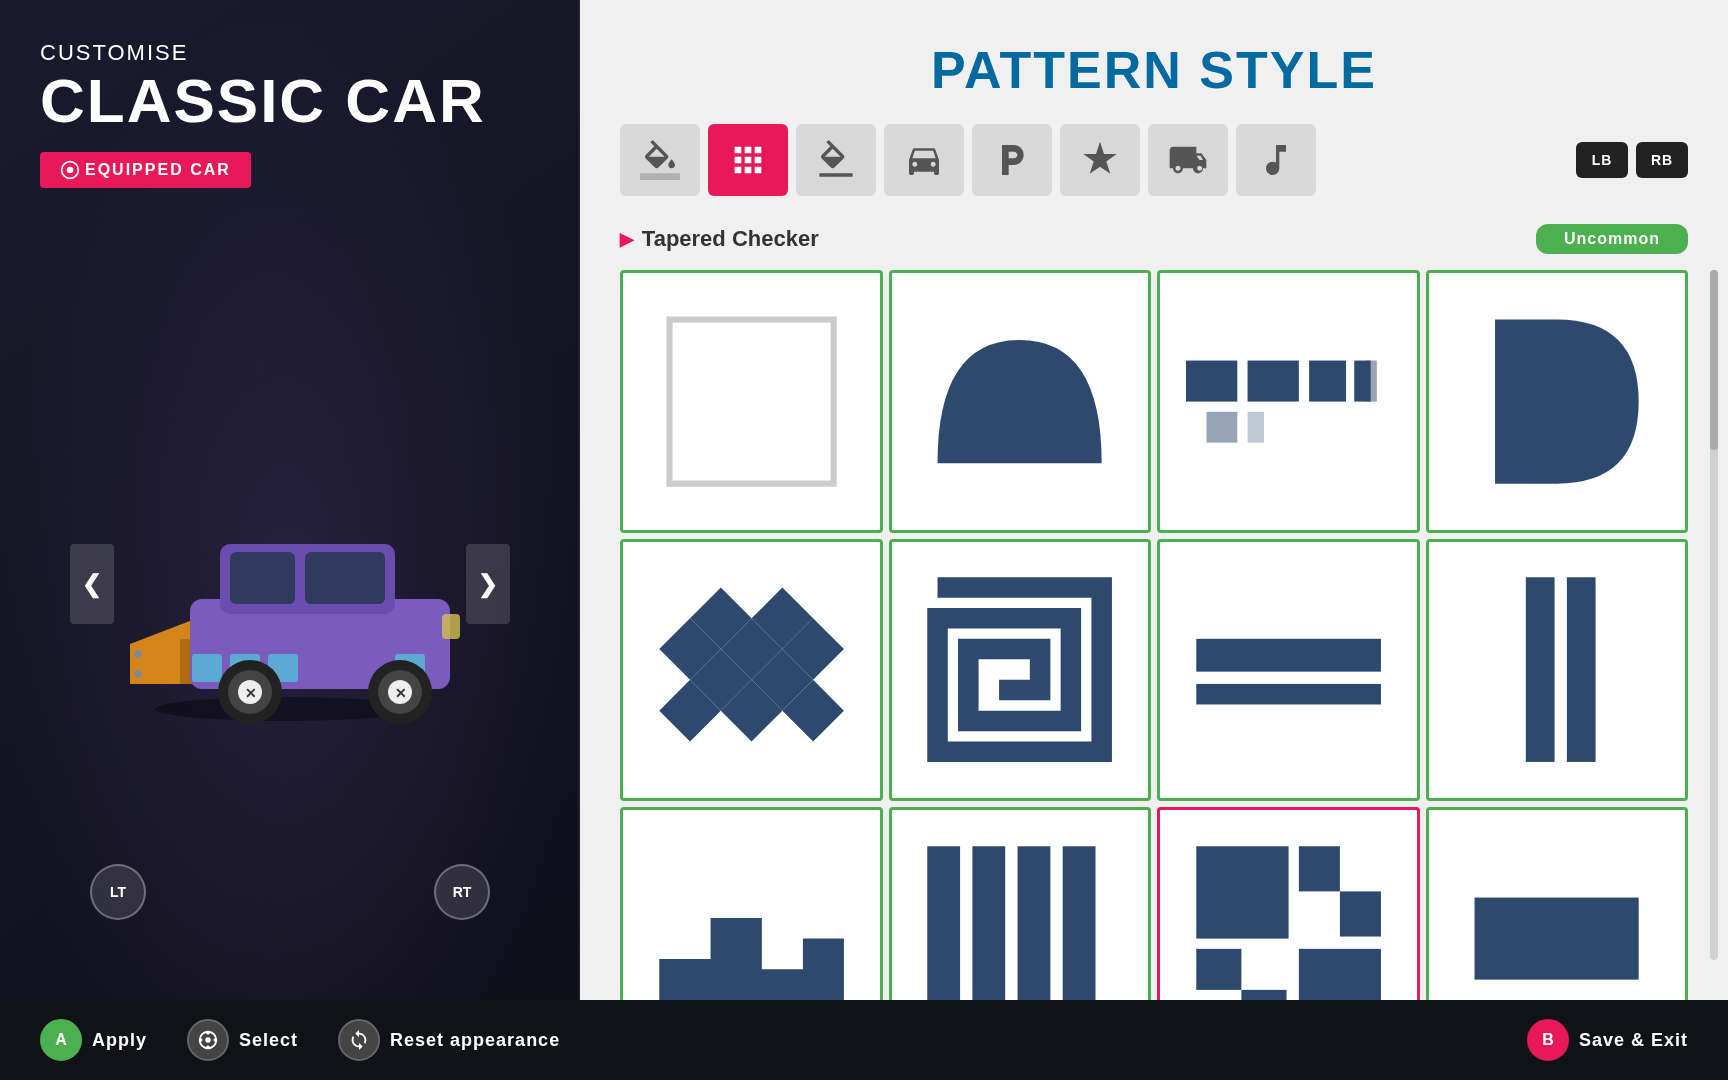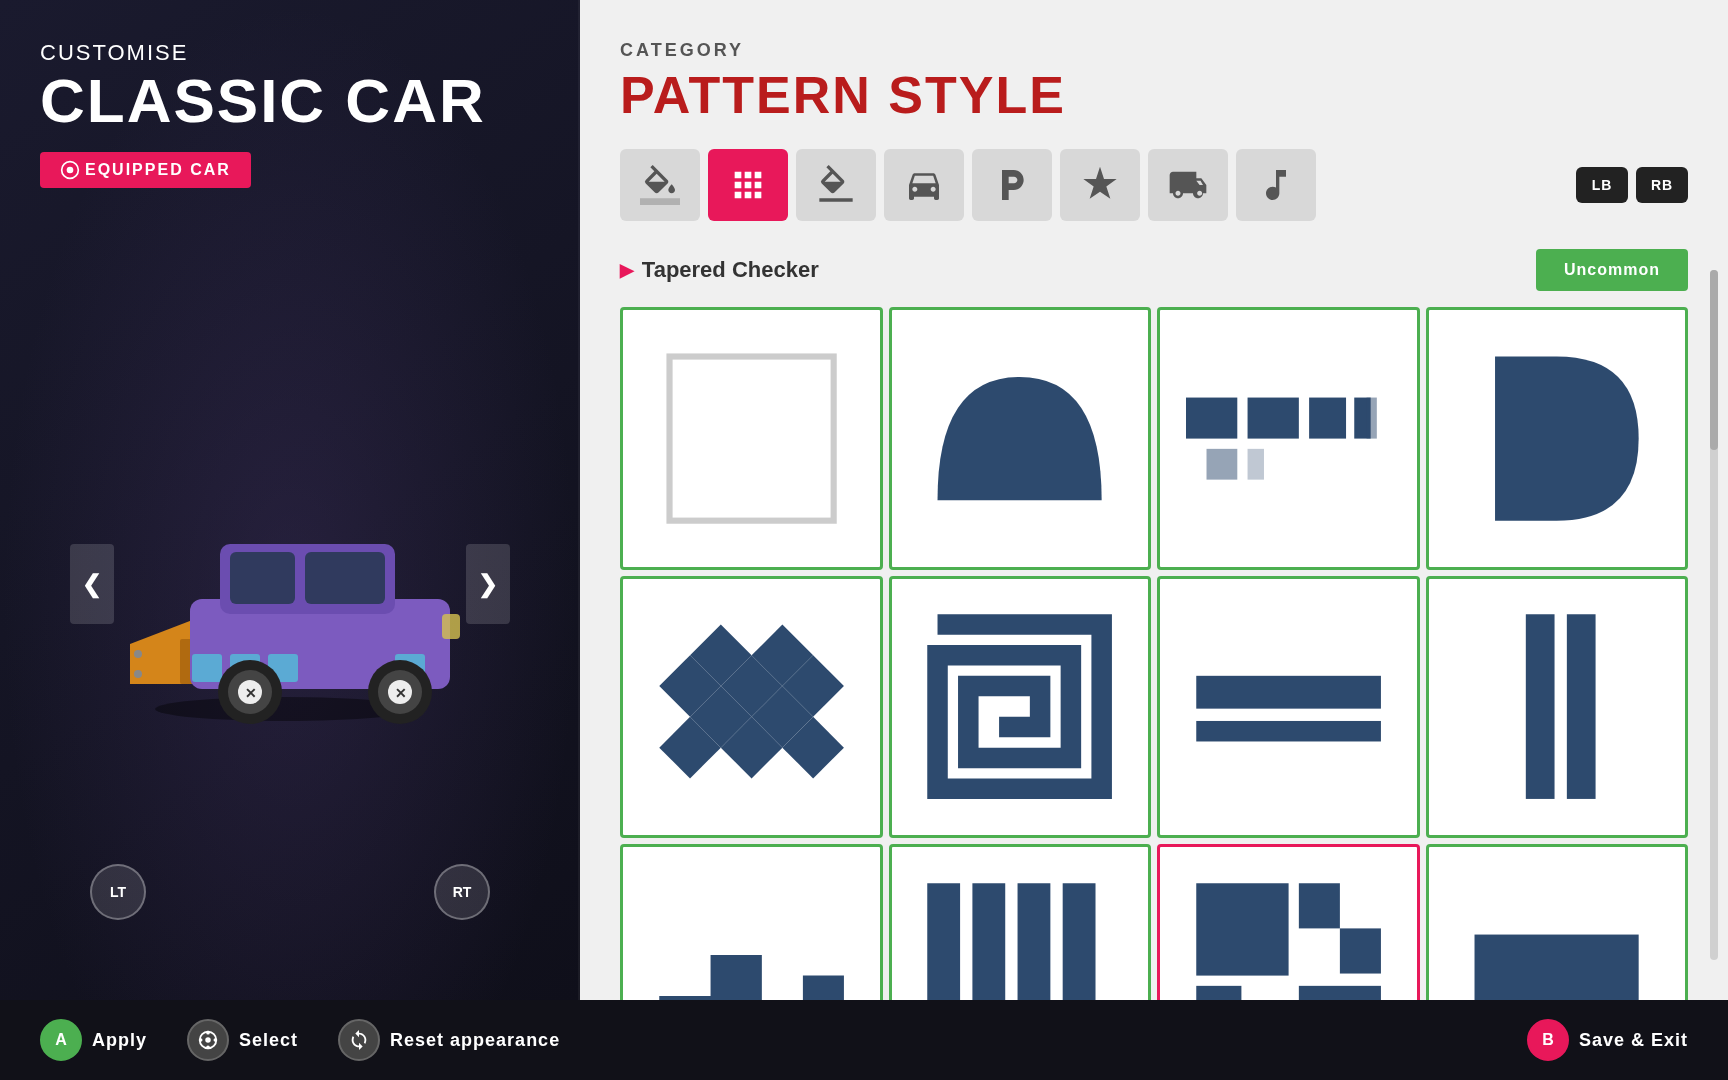--- a/index.html
+++ b/index.html
@@ -131,26 +131,27 @@
 
     .category-label {
       color: #555;
       font-size: 18px;
       font-weight: 700;
       letter-spacing: 3px;
       margin-bottom: 4px;
     }
 
     .pattern-title {
-      color: #b91c1c;
+      color: #0369a1;
       font-size: 52px;
       font-weight: 900;
       letter-spacing: 2px;
       text-transform: uppercase;
       margin-bottom: 24px;
+      text-align: center;
     }
 
     
     .icon-tabs {
       display: flex;
       gap: 8px;
       align-items: center;
       margin-bottom: 28px;
     }
 
@@ -220,22 +221,22 @@
     .chevron-right {
       color: #e8185a;
       font-size: 18px;
     }
 
     .rarity-badge {
       background: #4caf50;
       color: white;
       font-size: 16px;
       font-weight: 700;
-      padding: 12px 28px;
-      border-radius: 4px;
+      padding: 6px 28px;
+      border-radius: 12px;
       letter-spacing: 1px;
     }
 
     
     .pattern-grid {
       display: grid;
       grid-template-columns: repeat(4, 1fr);
       gap: 6px;
       row-gap: 6px;
     }
@@ -434,21 +435,20 @@
       <div class="controller-btn btn-lt">
         <span>LT</span>
       </div>
       <div class="controller-btn btn-rt">
         <span>RT</span>
       </div>
     </div>
   </div>
 
   <div class="right-panel">
-    <div class="category-label">CATEGORY</div>
     <div class="pattern-title">PATTERN STYLE</div>
 
     <div class="icon-tabs">
 
       <div class="icon-tab">
         <svg viewBox="0 0 24 24">
           <path d="M16.56 8.94L7.62 0 6.21 1.41l2.38 2.38-5.15 5.15a1.49 1.49 0 000 2.12l5.5 5.5c.29.29.68.44 1.06.44s.77-.15 1.06-.44l5.5-5.5c.59-.58.59-1.53 0-2.12zM5.21 10L10 5.21 14.79 10H5.21zM19 11.5s-2 2.17-2 3.5c0 1.1.9 2 2 2s2-.9 2-2c0-1.33-2-3.5-2-3.5z"></path>
           <path d="M0 20h24v4H0z" opacity="0.3"></path>
         </svg>
       </div>

